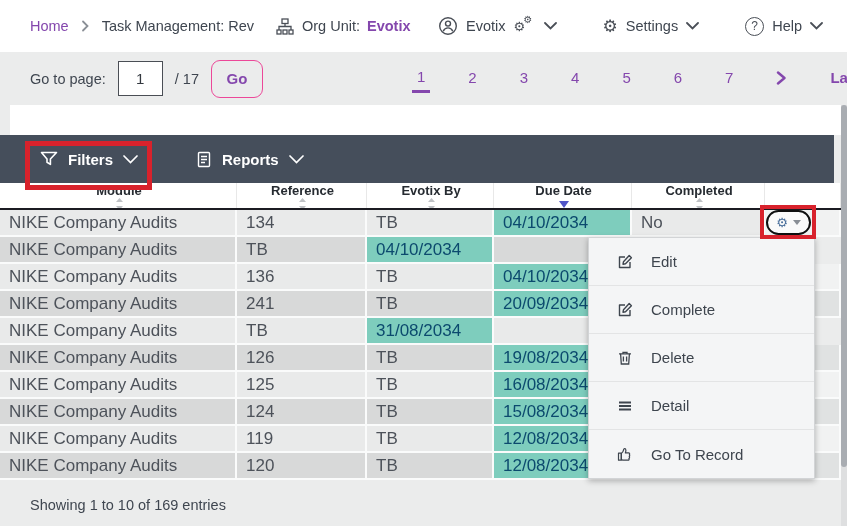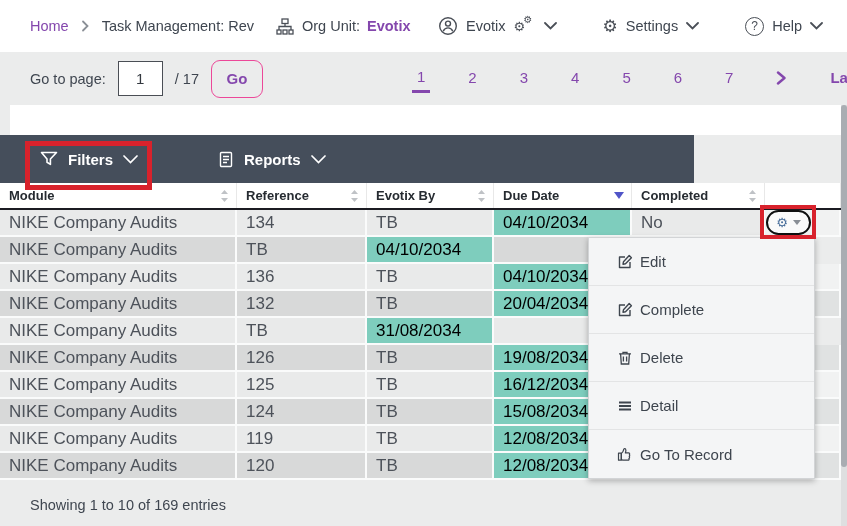--- a/index.html
+++ b/index.html
@@ -35,55 +35,55 @@
             color:#8447ad; font-weight:bold; font-size:15px; font-family:inherit; cursor:pointer; }
   .pages { position:absolute; left:412px; top:0; height:53px; display:flex; align-items:center; gap:33px;
            color:#8447ad; font-size:15px; }
   .pg { padding:3px 5px 5px; cursor:pointer; }
   .pg.active { border-bottom:3px solid #8447ad; }
   .pg-last { font-weight:bold; cursor:pointer; }
 
   .white-band { position:absolute; left:10px; top:105px; width:831px; height:30px; background:#ffffff; }
 
   
-  .toolbar { position:absolute; left:0; top:135px; width:694px; height:48px; background:#454e5b;
-             display:flex; align-items:center; padding-left:40px; gap:80px; }
+  .toolbar { position:absolute; left:0; top:135px; width:834px; height:48px; background:#454e5b;
+             display:flex; align-items:center; padding-left:40px; gap:58px; }
   .tb-btn { display:flex; align-items:center; gap:10px; color:#fff; font-size:15px; font-weight:bold; cursor:pointer; }
 
   
   .table { position:absolute; left:0; top:183px; width:841px; }
   .thead, .trow { display:grid; grid-template-columns:237px 130px 127px 138px 133px 76px; height:27px; }
   .thead { background:#ffffff; border-bottom:2px solid #1b1b22; }
   .thead > div { display:flex; align-items:center; justify-content:space-between; padding:0 7px 0 9px;
-                 font-size:13px; font-weight:bold; color:#262b31; border-right:1px solid #e8e8e8; overflow:hidden; white-space:nowrap; }
+                 font-size:13px; font-weight:bold; color:#262b31; border-right:1px solid #e8e8e8; overflow:hidden; white-space:nowrap;flex-direction:column; }
   .trow > div { display:flex; align-items:center; padding-left:9px; font-size:17px; color:#4d525a;
                 border-right:2px solid #fafbfb; border-bottom:2px solid #fafbfb; overflow:hidden; white-space:nowrap; }
   .trow:nth-child(odd)  > div { background:#d8d9d9; }
   .trow:nth-child(even) > div { background:#e9eaea; }
   .trow:first-child > div { background:#d2d3d3; }
-  .trow > .c-due { background:#7ecdbd !important; color:#000000; }
+  .trow > .c-due { background:#7ecdbd !important; color:#0c4a6e; }
   .trow:nth-child(odd)  > .c-act { background:#e0e2e2; }
   .trow:nth-child(even) > .c-act { background:#f1f2f2; }
   .trow:first-child > .c-act { background:#dcdede; }
 
   
   .gear-btn { position:absolute; left:766px; top:210px; width:45px; height:25px; background:#fafafa;
               border:2.5px solid #101010; border-radius:13px; display:flex; align-items:center;
               justify-content:center; gap:5px; cursor:pointer; z-index:5; }
   .gear-btn .gear-glyph { font-size:13px; color:#4a6f9b; }
 
   
   .anno { position:absolute; border:5px solid #d8222c; background:transparent; z-index:7; pointer-events:none; }
   .anno-filters { left:25px; top:141px; width:127px; height:49px; }
   .anno-gear { left:760px; top:205px; width:56px; height:34px; border-width:4px; }
 
   
   .menu { position:absolute; left:588px; top:237px; width:227px; background:#f4f5f6;
           border:1px solid #d2d4d6; box-shadow:0 2px 6px rgba(0,0,0,.28); z-index:6; }
-  .menu-item { height:48px; display:flex; align-items:center; padding-left:28px; gap:7px;
+  .menu-item { height:48px; display:flex; align-items:center; padding-left:28px; gap:18px;
                font-size:15px; color:#3e454e; cursor:pointer; border-bottom:1px solid #e3e4e5; }
   .menu-item:last-child { border-bottom:none; }
   .mi-icon { width:16px; height:16px; flex:0 0 16px; display:flex; align-items:center; }
 
   
   .footer-txt { position:absolute; left:30px; top:497px; font-size:14.5px; color:#3f4650; }
 
   
   .sb-track { position:absolute; left:841px; top:105px; width:6px; height:421px; background:#dedfe0; z-index:8; }
   .sb-thumb { position:absolute; left:0; top:0; width:6px; height:362px; background:#a9adb2; border-radius:3px; }
@@ -288,23 +288,23 @@
     <div class="trow">
       <div>NIKE Company Audits</div>
       <div>136</div>
       <div>TB</div>
       <div class="c-due">04/10/2034</div>
       <div></div>
       <div class="c-act"></div>
     </div>
     <div class="trow">
       <div>NIKE Company Audits</div>
-      <div>132</div>
-      <div>TB</div>
-      <div class="c-due">20/04/2034</div>
+      <div>241</div>
+      <div>TB</div>
+      <div class="c-due">20/09/2034</div>
       <div></div>
       <div class="c-act"></div>
     </div>
     <div class="trow">
       <div>NIKE Company Audits</div>
       <div>TB</div>
       <div class="c-due">31/08/2034</div>
       <div></div>
       <div class="c-act"></div>
     </div>
@@ -313,21 +313,21 @@
       <div>126</div>
       <div>TB</div>
       <div class="c-due">19/08/2034</div>
       <div></div>
       <div class="c-act"></div>
     </div>
     <div class="trow">
       <div>NIKE Company Audits</div>
       <div>125</div>
       <div>TB</div>
-      <div class="c-due">16/12/2034</div>
+      <div class="c-due">16/08/2034</div>
       <div></div>
       <div class="c-act"></div>
     </div>
     <div class="trow">
       <div>NIKE Company Audits</div>
       <div>124</div>
       <div>TB</div>
       <div class="c-due">15/08/2034</div>
       <div></div>
       <div class="c-act"></div>

